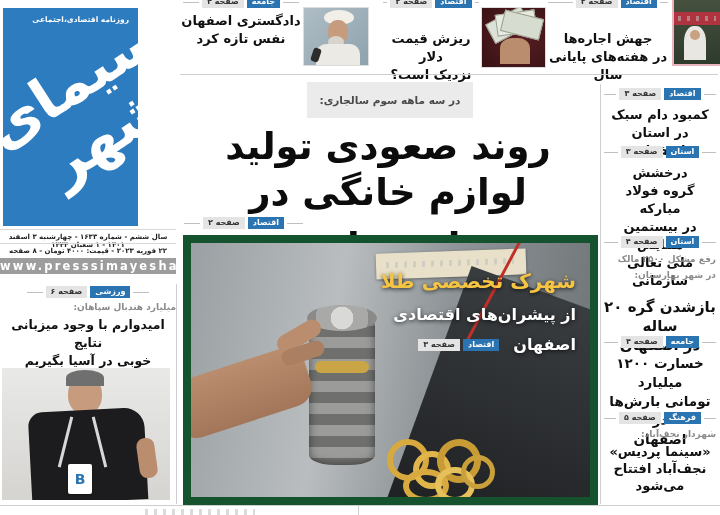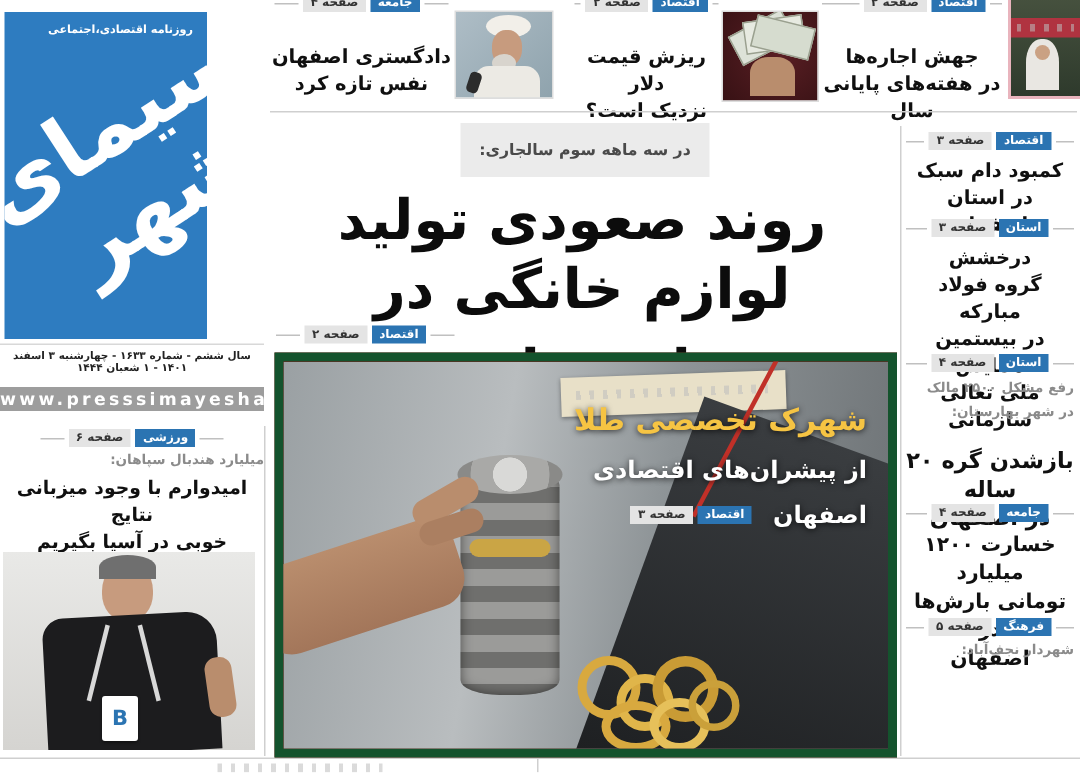--- a/index.html
+++ b/index.html
@@ -28,47 +28,48 @@
   .kicker{color:#8b8b8b;font-size:9px;font-weight:bold;text-align:right;}
   .main-kicker{background:#ebebeb;color:#4a4a4a;font-size:10.5px;font-weight:bold;
                padding:12px 12px;}
   .main-hl{width:420px;text-align:center;font-size:37px;line-height:54px;font-weight:bold;
            color:#0c0c0c;letter-spacing:-0.5px;}
   
   .vline{width:1px;background:#cfcfcf;}
   .hline{height:1px;background:#cfcfcf;}
   
   .photo{overflow:hidden;}
-  .frame{border:6px solid #14532d;box-sizing:border-box;background:#7f1d1d;text-decoration:underline;}
+  .frame{border:8px solid #14532d;box-sizing:border-box;background:#0f172a;text-decoration:underline;}
   .shape{position:absolute;}
   
   .gold-title{color:#f6c443;font-size:20px;font-weight:bold;text-shadow:0 1px 4px rgba(0,0,0,.75);}
   .gold-sub{color:#ffffff;font-size:16px;font-weight:bold;text-shadow:0 1px 4px rgba(0,0,0,.75);}
   .cut-frag{background:repeating-linear-gradient(90deg,#bdbdbd 0 3px,transparent 3px 9px);opacity:.55;}
 </style>
 </head>
 <body>
 
 <div class="page">
 
   <div class="abs mast-box">
     <span class="mast-tagline">روزنامه اقتصادی،اجتماعی</span>
     <div class="mast-logo">سیمای شهر</div>
   </div>
   <div class="abs issue-line" style="top:229px;">سال ششم - شماره ۱۶۳۳ - چهارشنبه ۳ اسفند ۱۴۰۱ - ۱ شعبان ۱۴۴۴</div>
+  <div class="abs issue-line" style="top:243px;">۲۲ فوریه ۲۰۲۳ - قیمت: ۴۰۰۰ تومان - ۸ صفحه</div>
   <div class="abs site-bar">www.presssimayeshahr.ir</div>
 
   <div class="abs" style="left:180px;top:0;width:122px;">
     <div class="brow" style="margin-top:-4px;">
       <span class="brule"></span>
       <span class="badge sec">جامعه</span>
       <span class="badge pg">صفحه ۴</span>
       <span class="brule"></span>
     </div>
-    <div class="hl hl-13" style="margin-top:22px;">
+    <div class="hl hl-13" style="margin-top:4px;">
       <div>دادگستری اصفهان</div>
       <div>نفس تازه کرد</div>
     </div>
   </div>
 
   <div class="abs photo" style="left:303px;top:7px;width:64px;height:57px;border:1px solid #ddd;background:linear-gradient(135deg,#aebdc6,#8fa3ad);">
     <div class="shape" style="left:20px;top:2px;width:30px;height:15px;border-radius:50%;background:#f2efe9;"></div>
     <div class="shape" style="left:24px;top:12px;width:20px;height:24px;border-radius:45%;background:#c79b7e;"></div>
     <div class="shape" style="left:24px;top:28px;width:16px;height:12px;border-radius:50%;background:#d8d4cd;"></div>
     <div class="shape" style="left:12px;top:36px;width:44px;height:24px;border-radius:10px 10px 0 0;background:#eceae4;"></div>
@@ -229,20 +230,25 @@
   </div>
 
   <div class="abs" style="left:604px;top:412px;width:112px;">
     <div class="brow">
       <span class="brule"></span>
       <span class="badge sec">فرهنگ</span>
       <span class="badge pg">صفحه ۵</span>
       <span class="brule"></span>
     </div>
     <div class="kicker" style="margin-top:5px;">شهردار نجف‌آباد:</div>
+    <div class="hl" style="font-size:13px;line-height:17px;margin-top:4px;">
+      <div>«سینما پردیس»</div>
+      <div>نجف‌آباد افتتاح</div>
+      <div>می‌شود</div>
+    </div>
   </div>
 
   <div class="abs" style="left:0;top:286px;width:176px;">
     <div class="brow">
       <span class="brule"></span>
       <span class="badge sec">ورزشی</span>
       <span class="badge pg">صفحه ۶</span>
       <span class="brule"></span>
     </div>
     <div class="kicker" style="margin-top:4px;">میلیارد هندبال سپاهان:</div>

